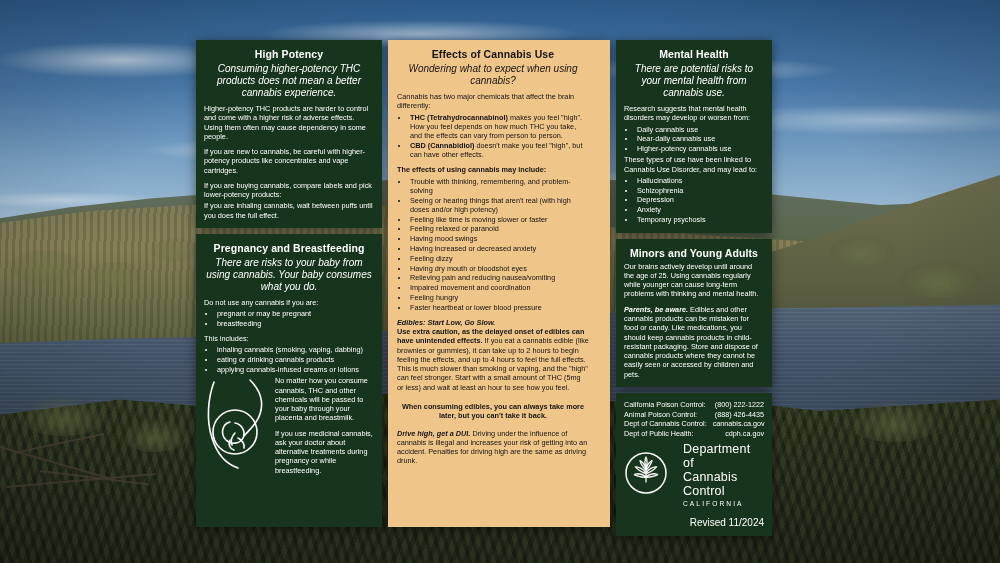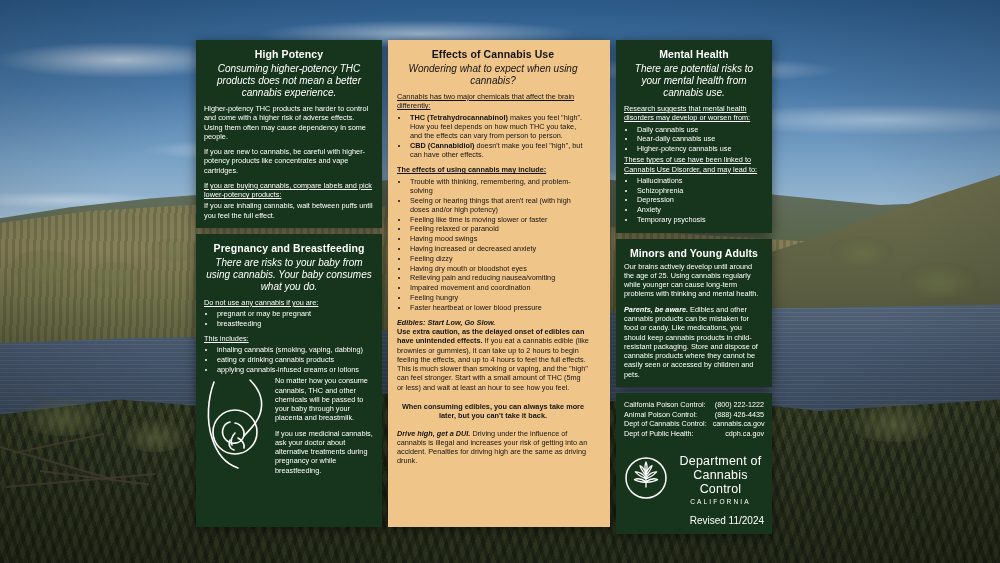--- a/index.html
+++ b/index.html
@@ -132,21 +132,21 @@
     font-style: italic;
     text-align: center;
     line-height: 1.2;
     margin: 0 0 5px 0;
   }
   p.body {
     font-size: 7.3px;
     line-height: 1.27;
     margin: 0 0 6px 0;
   }
-  p.body.tight { margin-bottom: 2px; text-decoration: underline; }
+  p.body.tight { margin-bottom: 2px; }
   p.body.nogap { margin-bottom: 0; }
 
   ul.bl {
     margin: 0 0 6px 0;
     padding-left: 12px;
     font-size: 7.3px;
     line-height: 1.27;
     list-style: disc;
   }
   ul.bl.tight { margin-bottom: 2px; }
@@ -164,21 +164,21 @@
   .preg-art { flex: 0 0 66px; }
   .preg-text { flex: 1; }
 
   
   .contacts { font-size: 7.2px; line-height: 1.34; }
   .contact-row { display: flex; justify-content: space-between; gap: 6px; }
   .contact-row .lbl { white-space: nowrap; }
   .contact-row .val { white-space: nowrap; }
 
   
-  .logo-block { display: flex; align-items: center; gap: 9px; margin-top: 16px; text-align: center; }
+  .logo-block { display: flex; align-items: center; gap: 15px; margin-top: 4px; }
   .logo-text .l1 { font-size: 12.5px; line-height: 1.12; letter-spacing: .2px; }
   .logo-text .l2 { font-size: 6.6px; letter-spacing: 2.1px; margin-top: 2px; }
   .revised {
     text-align: right;
     font-size: 10px;
     margin-top: auto;
     padding-top: 10px;
   }
   .fill { flex: 1 1 auto; }
 </style>
@@ -215,21 +215,21 @@
   <div id="flyer">
 
     <div class="col col-left">
 
       <section class="panel-green">
         <h1 class="sec-title">High Potency</h1>
         <div class="sec-sub">Consuming higher-potency THC products does not mean a better cannabis experience.</div>
         <p class="body">Higher-potency THC products are harder to control and come with a higher risk of adverse effects. Using them often may cause dependency in some people.</p>
         <p class="body">If you are new to cannabis, be careful with higher-potency products like concentrates and vape cartridges.</p>
         <p class="body tight">If you are buying cannabis, compare labels and pick lower-potency products:</p>
-        <p class="body nogap">If you are inhaling cannabis, wait between puffs until you feel the full effect.</p>
+        <p class="body nogap">If you are inhaling cannabis, wait between puffs until you does the full effect.</p>
       </section>
 
       <section class="panel-green fill">
         <h1 class="sec-title">Pregnancy and Breastfeeding</h1>
         <div class="sec-sub">There are risks to your baby from using cannabis. Your baby consumes what you do.</div>
         <p class="body tight">Do not use any cannabis if you are:</p>
         <ul class="bl">
           <li>pregnant or may be pregnant</li>
           <li>breastfeeding</li>
         </ul>

